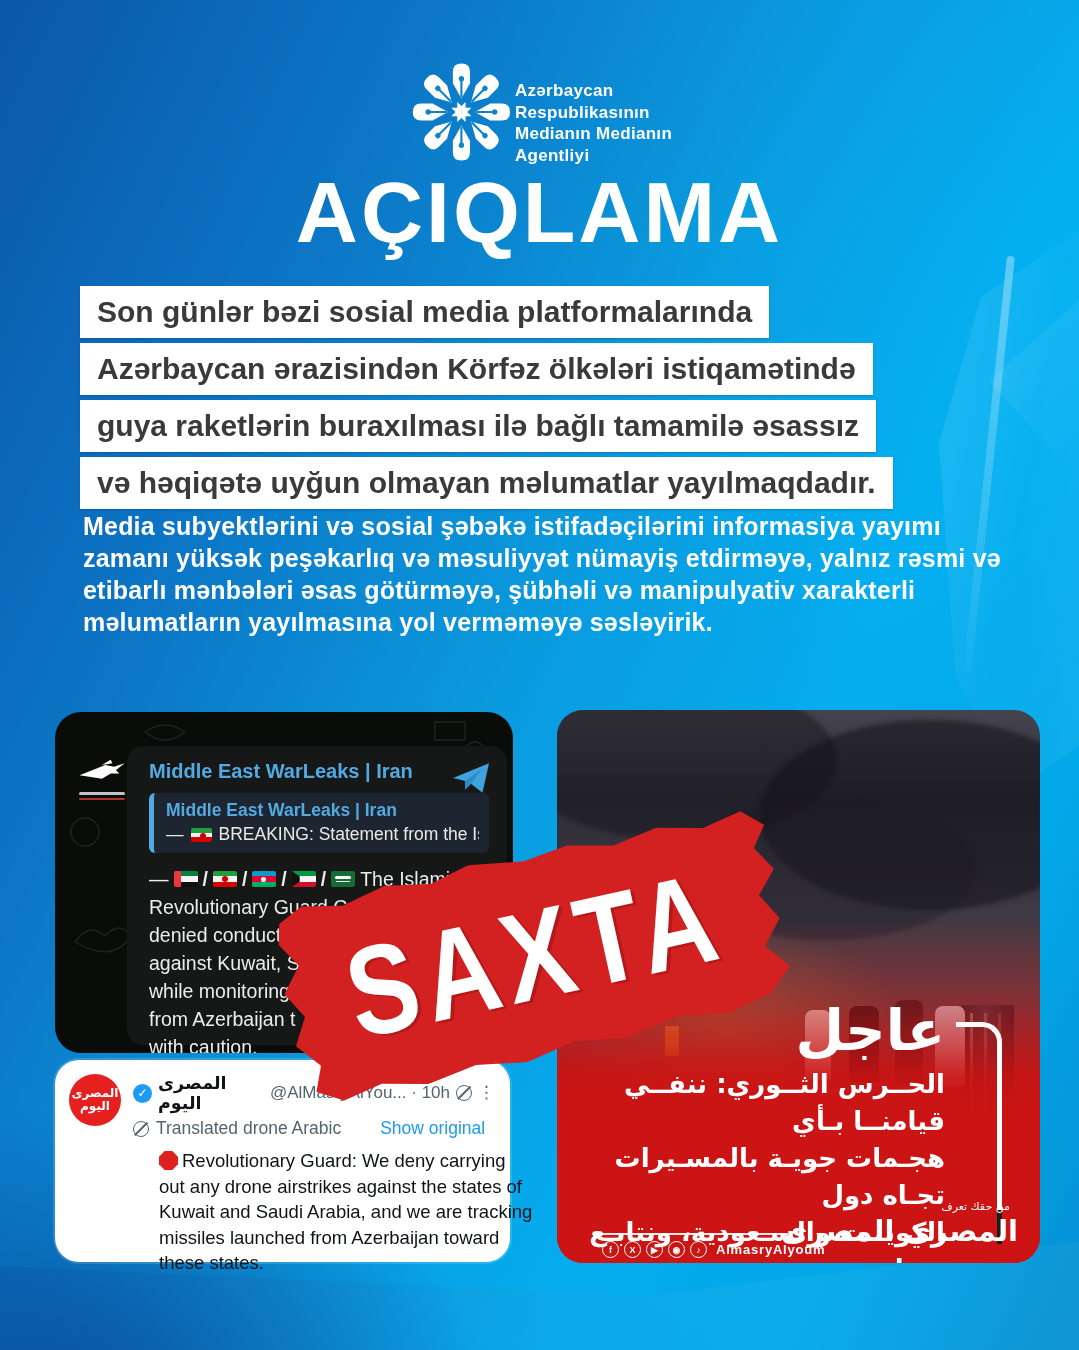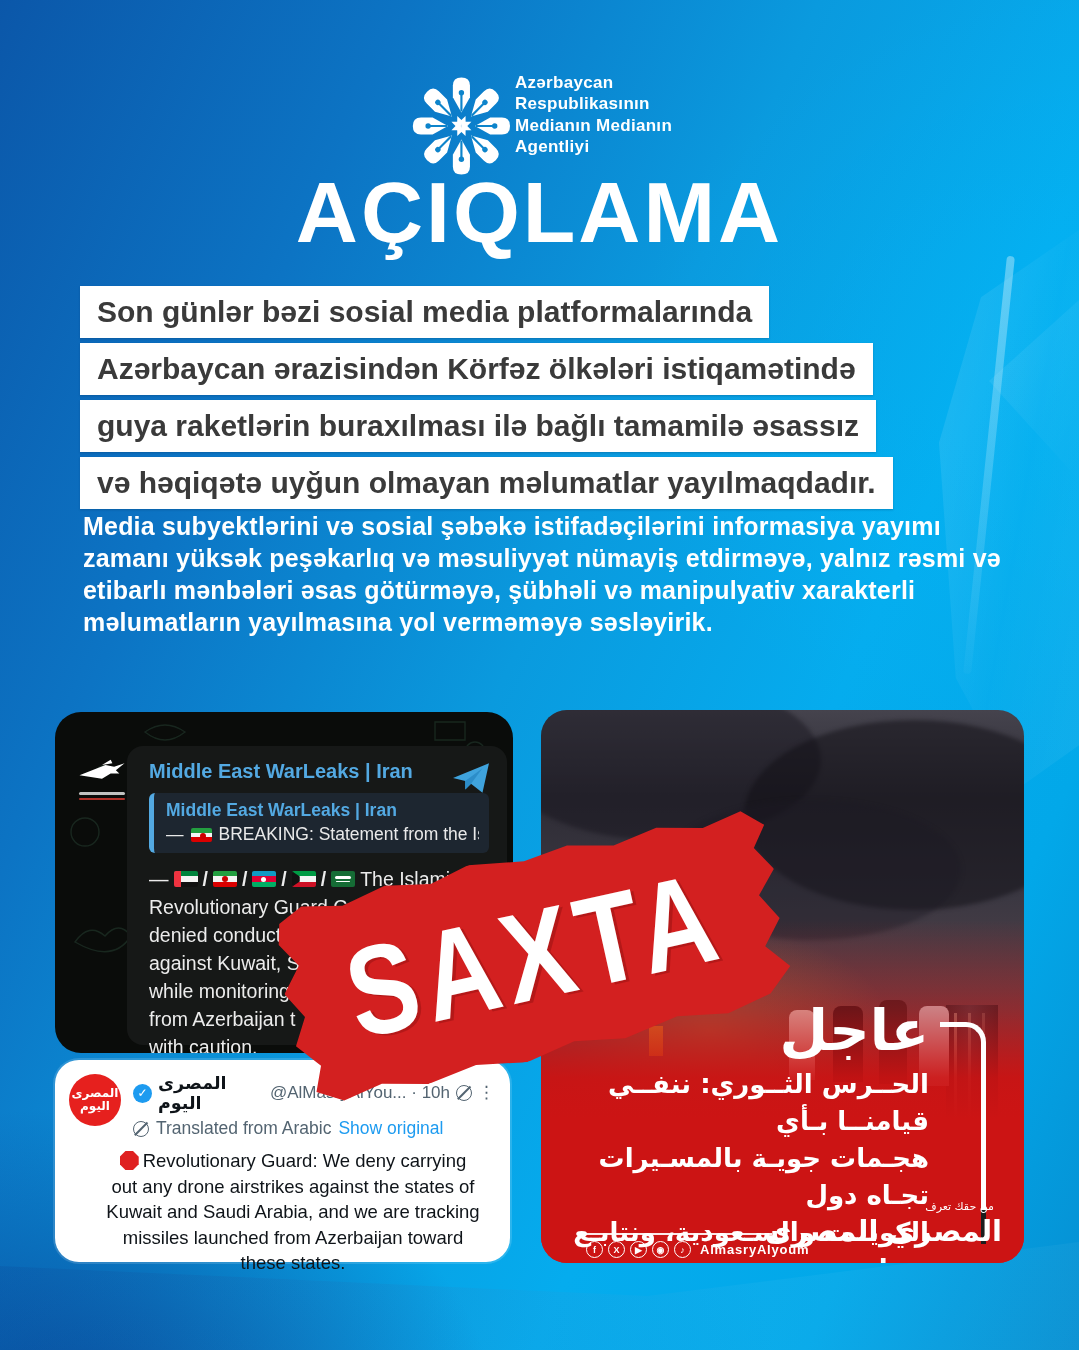--- a/index.html
+++ b/index.html
@@ -32,21 +32,21 @@
     clip-path:polygon(0 100%, 0 30%, 60% 55%, 100% 10%, 100% 100%);
     opacity:.6;
   }
   .facet-top-right {
     right:0; top:300px; width:90px; height:180px;
     background:linear-gradient(120deg, rgba(255,255,255,.18), rgba(255,255,255,0));
     clip-path:polygon(100% 0, 0 45%, 100% 100%); opacity:.5;
   }
 
   
-  .logo-row { position:absolute; top:72px; left:50%; transform:translateX(-50%); display:flex; align-items:flex-start; gap:0; }
+  .logo-row { position:absolute; top:58px; left:50%; transform:translateX(-50%); display:flex; align-items:flex-end; gap:0; }
   .logo-mark { width:108px; height:108px; flex:0 0 auto; }
   .agency-name { color:#fff; font-size:17px; font-weight:bold; line-height:1.26; letter-spacing:.3px; }
 
   .poster-title {
     position:absolute; top:163px; left:0; width:100%; text-align:center;
     color:#fff; font-size:86px; font-weight:bold; letter-spacing:3px;
   }
 
   
   .bars { position:absolute; left:80px; top:286px; }
@@ -113,28 +113,28 @@
   .tw-head { margin-left:64px; display:flex; align-items:center; gap:6px; font-size:18px; }
   .tw-badge { width:19px; height:19px; border-radius:50%; background:#1d9bf0; color:#fff; font-size:12px; display:inline-flex; align-items:center; justify-content:center; flex:0 0 auto; }
   .tw-name { font-weight:bold; color:#0f1419; font-family:"DejaVu Sans", sans-serif; font-size:17.5px; }
   .tw-handle { color:#536471; font-size:17px; white-space:nowrap; }
   .tw-dots { margin-left:auto; color:#536471; font-size:17px; letter-spacing:0; line-height:.55; text-align:center; width:16px; }
   .no-translate-icon {
     display:inline-block; width:16px; height:16px; border:1.6px solid #536471; border-radius:50%; position:relative; flex:0 0 auto;
   }
   .no-translate-icon::after { content:""; position:absolute; left:-2px; top:6px; width:18px; height:1.6px; background:#536471; transform:rotate(-45deg); }
   .tw-sub { margin-left:64px; margin-top:5px; display:flex; align-items:center; gap:7px; font-size:17.5px; color:#536471; }
-  .tw-show-orig { color:#1d9bf0; }
-  .tw-body { margin-left:36px; margin-top:9px; width:376px; color:#0f1419; font-size:18.5px; line-height:25.5px;text-align:center; }
+  .tw-show-orig { color:#1d9bf0;margin-left:32px; }
+  .tw-body { margin-left:90px; margin-top:9px; width:376px; color:#0f1419; font-size:18.5px; line-height:25.5px; }
   .stop-icon { display:inline-block; width:19px; height:19px; background:#df2020; vertical-align:-3px; margin-right:4px;
     clip-path:polygon(30% 0,70% 0,100% 30%,100% 70%,70% 100%,30% 100%,0 70%,0 30%); }
 
   
   .news-card {
-    position:absolute; left:541px; top:710px; width:483px; height:553px;
+    position:absolute; left:557px; top:710px; width:483px; height:553px;
     border-radius:26px; overflow:hidden; z-index:2;
     background:
       radial-gradient(260px 150px at 35% 58%, rgba(245,150,60,.38), rgba(245,150,60,0) 70%),
       linear-gradient(180deg,#45434d 0%,#2e2c35 16%,#3b3842 34%,#514049 50%,#6f3d44 62%,#9c3838 72%,#c22020 84%,#cc1616 100%);
   }
   .news-cloud { position:absolute; border-radius:50%; background:rgba(20,18,26,.45); filter:blur(2px); }
   .news-building { position:absolute; right:26px; top:295px; width:52px; height:165px;
     background:linear-gradient(90deg,#23232c,#3a3a46 45%,#20202a); }
   .news-building::after { content:""; position:absolute; left:8px; top:8px; width:3px; height:145px; background:rgba(230,220,190,.5); box-shadow:14px 0 0 rgba(230,220,190,.35), 28px 0 0 rgba(230,220,190,.25); }
   .news-sign { position:absolute; left:108px; top:316px; width:14px; height:30px; background:#d98f2b; }
@@ -312,21 +312,21 @@
     <div class="tw-avatar">المصرى اليوم</div>
     <div class="tw-head">
       <span class="tw-badge">✓</span>
       <span class="tw-name">المصرى اليوم</span>
       <span class="tw-handle">@AlMasryAlYou... · 10h</span>
       <span class="no-translate-icon"></span>
       <span class="tw-dots">⋮</span>
     </div>
     <div class="tw-sub">
       <span class="no-translate-icon"></span>
-      <span>Translated from Arabic</span>
+      <span>Translated drone Arabic</span>
       <span class="tw-show-orig">Show original</span>
     </div>
     <div class="tw-body">
       <span class="stop-icon"></span><span>Revolutionary Guard: We deny carrying out any drone airstrikes against the states of Kuwait and Saudi Arabia, and we are tracking missiles launched from Azerbaijan toward these states.</span>
     </div>
   </div>
 
   <div class="news-card">
     <div class="news-cloud" style="left:-40px; top:-30px; width:320px; height:160px;"></div>
     <div class="news-cloud" style="right:-60px; top:10px; width:340px; height:190px; background:rgba(15,14,20,.5);"></div>

